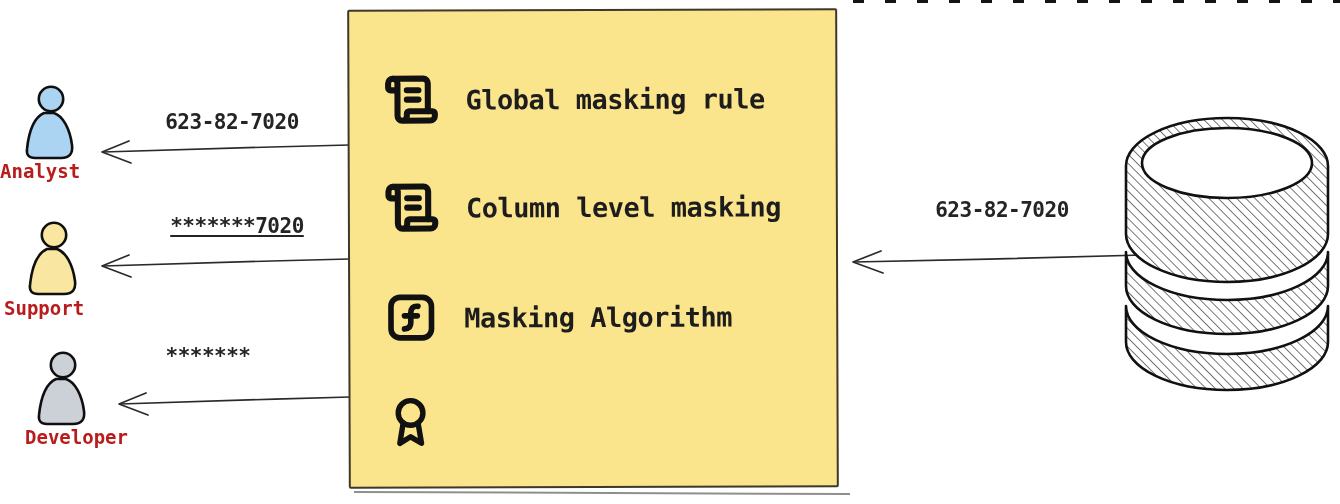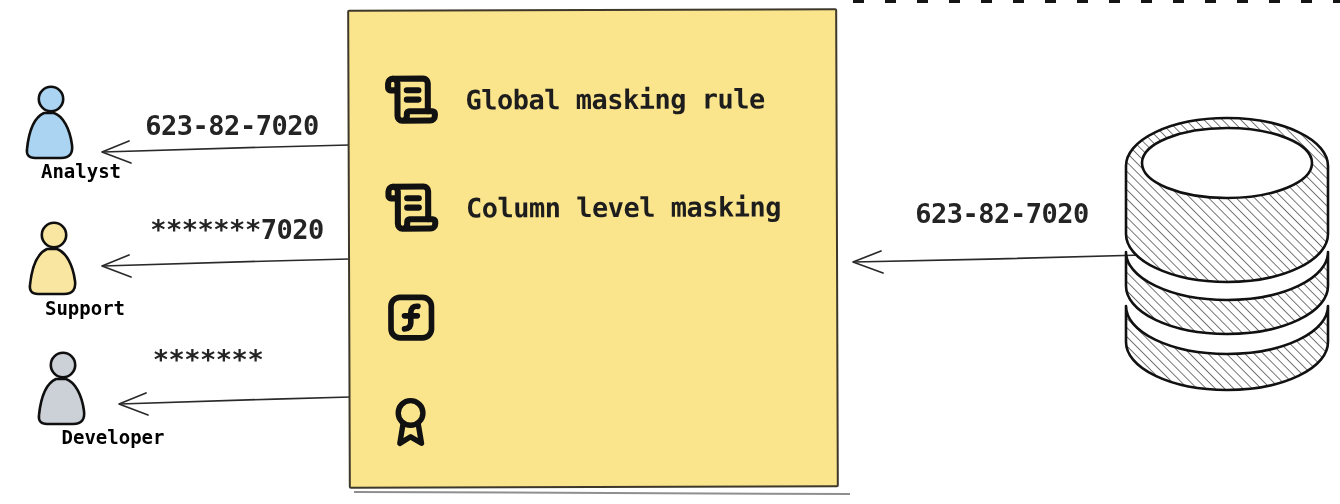--- a/index.html
+++ b/index.html
@@ -29,28 +29,27 @@
     display:flex;align-items:center;gap:26px;
   }
   .box-row .ic{flex:0 0 auto;display:flex;align-items:center;}
   .box-row .lbl{
     font-size:27px;font-weight:bold;color:#1d1d1d;white-space:nowrap;
     letter-spacing:-0.5px;
   }
   .r1{top:54px;} .r2{top:162px;} .r3{top:272px;} .r4{top:376px;}
   
   .val{
-    font-size:27px;font-weight:bold;color:#242424;text-align:center;
+    font-size:21px;font-weight:bold;color:#242424;text-align:center;
     white-space:nowrap;letter-spacing:-0.5px;
   }
   
   .role{
-    font-size:19px;font-weight:bold;color:#000000;text-align:center;
+    font-size:19px;font-weight:bold;color:#b91c1c;text-align:left;
     white-space:nowrap;
-    padding-left:32px;
   }
   
   svg.arrow path{stroke:#2a2a2a;stroke-width:1.7;fill:none;stroke-linecap:round;stroke-linejoin:round;}
   
   svg.licon{stroke:#111111;fill:none;stroke-linecap:round;stroke-linejoin:round;}
   svg.persona{stroke:#0f0f0f;stroke-linecap:round;stroke-linejoin:round;}
 </style>
 </head>
 <body>
 
@@ -79,21 +78,21 @@
   </g>
 </svg>
 <div class="abs role" style="left:25px;top:426px;width:112px;">Developer</div>
 
 <div class="abs val" style="left:117px;top:110px;width:230px;">623-82-7020</div>
 <svg class="abs arrow" style="left:95px;top:135px;" width="258" height="32" viewBox="0 0 258 32">
   <path d="M254 10 C 170 12, 70 15, 8 17"></path>
   <path d="M34 6 L 7 17 L 36 28"></path>
 </svg>
 
-<div class="abs val" style="left:122px;top:214px;width:230px;">*******7020</div>
+<div class="abs val" style="left:122px;top:214px;width:230px;text-decoration:underline;">*******7020</div>
 <svg class="abs arrow" style="left:95px;top:250px;" width="258" height="32" viewBox="0 0 258 32">
   <path d="M254 9 C 170 11, 70 14, 8 16"></path>
   <path d="M34 5 L 7 16 L 36 27"></path>
 </svg>
 
 <div class="abs val" style="left:93px;top:344px;width:230px;">*******</div>
 <svg class="abs arrow" style="left:112px;top:388px;" width="242" height="32" viewBox="0 0 242 32">
   <path d="M238 9 C 160 11, 66 14, 8 16"></path>
   <path d="M34 5 L 7 16 L 36 27"></path>
 </svg>
@@ -125,20 +124,21 @@
   </div>
 
   <div class="box-row r3">
     <span class="ic">
       <svg class="licon" width="54" height="58" viewBox="0 0 24 24" stroke-width="2.5">
         <rect width="18" height="18" x="3" y="3" rx="4"></rect>
         <path d="M9 17c2 0 2.8-1 2.8-2.8V10c0-2 1-3.3 3.2-3"></path>
         <path d="M9 11.2h5.7"></path>
       </svg>
     </span>
+    <span class="lbl">Masking Algorithm</span>
   </div>
 
   <div class="box-row r4">
     <span class="ic">
       <svg class="licon" width="52" height="62" viewBox="0 0 24 24" stroke-width="2.5">
         <circle cx="12" cy="8" r="5.7"></circle>
         <path d="M15.477 12.89 17 22l-5-3-5 3 1.523-9.11"></path>
       </svg>
     </span>
   </div>

